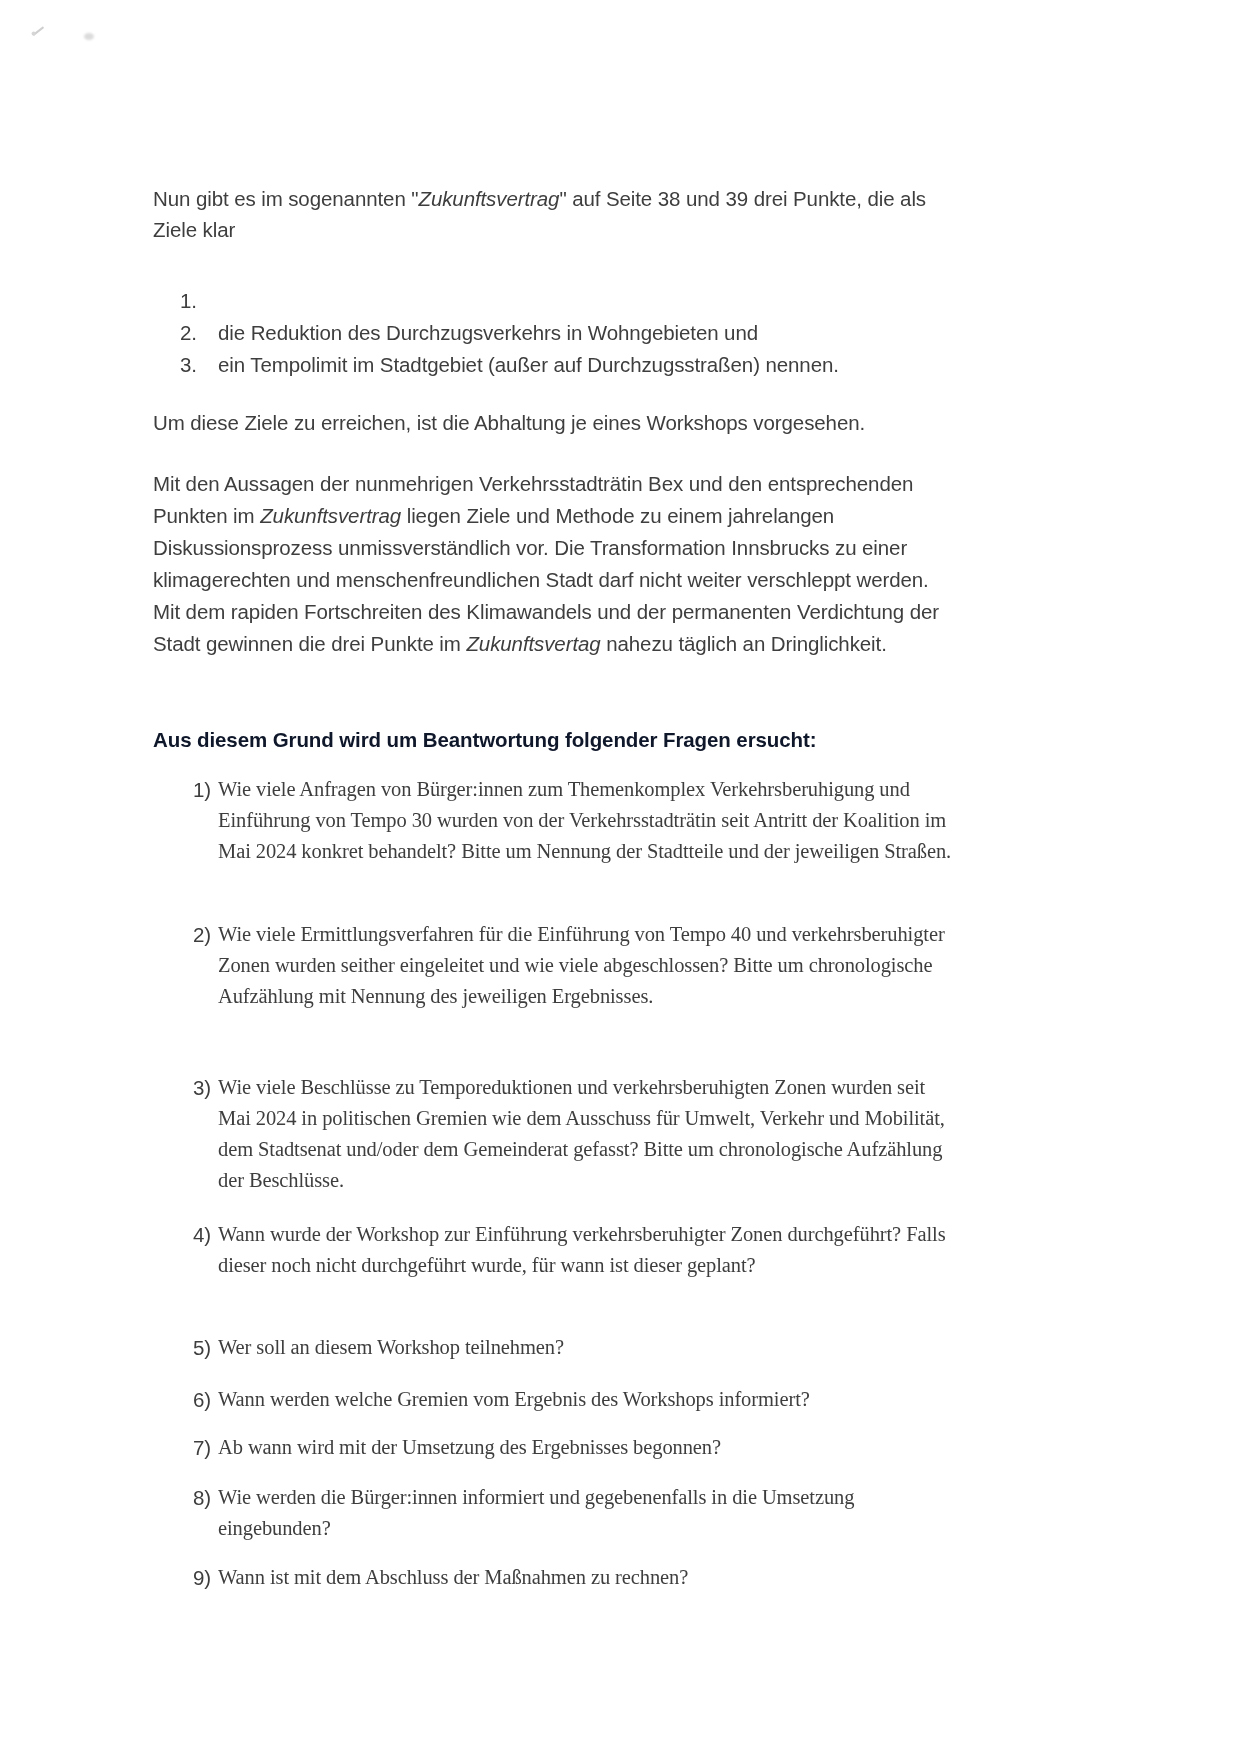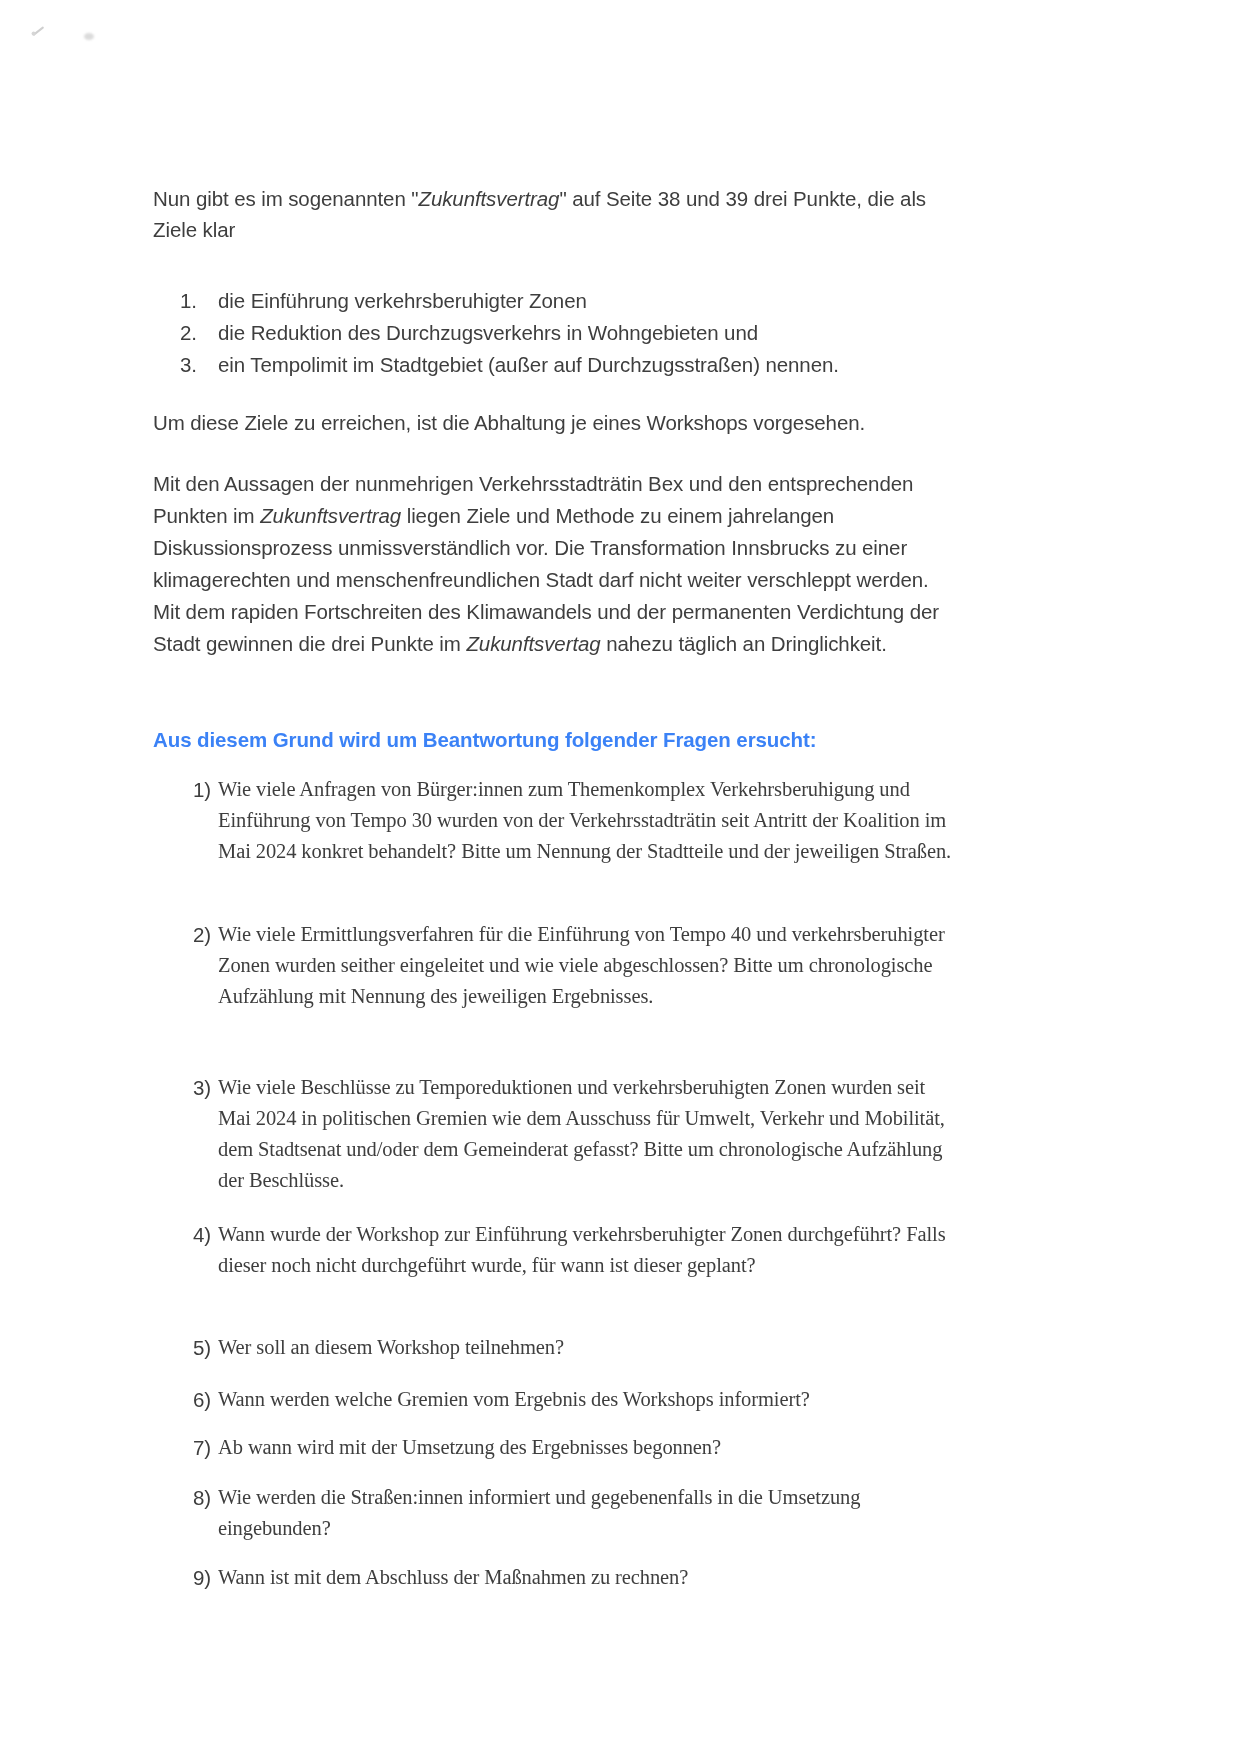--- a/index.html
+++ b/index.html
@@ -21,21 +21,21 @@
     position: absolute;
     left: 153px;
     width: 808px;
     font-size: 20.5px;
     line-height: 31px;
   }
   .para { }
   .argument-para { line-height: 32px; }
   .heading-bold {
     font-weight: bold;
-    color: #3b82f6;
+    color: #0f172a;
   }
   .num-list { }
   .num-row {
     display: flex;
     align-items: flex-start;
   }
   .goals .num-row { line-height: 32px; }
   .goals { padding-left: 27px; width: 781px; }
   .goal-num { flex: none; width: 38px; }
   .q-item {
@@ -93,21 +93,20 @@
   <span class="artifact-stroke"></span>
   <span class="artifact-smudge"></span>
 
   <div class="block para" style="top:183px;">
     <span>Nun gibt es im sogenannten "</span><i>Zukunftsvertrag</i><span>" auf Seite 38 und 39 drei Punkte, die als Ziele klar</span>
   </div>
 
   <div class="block num-list goals" style="top:285px;">
     <div class="num-row">
       <span class="goal-num">1.</span>
-      <span class="goal-text">die Einführung verkehrsberuhigter Zonen</span>
     </div>
     <div class="num-row">
       <span class="goal-num">2.</span>
       <span class="goal-text">die Reduktion des Durchzugsverkehrs in Wohngebieten und</span>
     </div>
     <div class="num-row">
       <span class="goal-num">3.</span>
       <span class="goal-text">ein Tempolimit im Stadtgebiet (außer auf Durchzugsstraßen) nennen.</span>
     </div>
   </div>
@@ -150,21 +149,21 @@
     <span class="q-text">Wann werden welche Gremien vom Ergebnis des Workshops informiert?</span>
   </div>
 
   <div class="q-item" style="top:1432px;">
     <span class="q-num">7)</span>
     <span class="q-text">Ab wann wird mit der Umsetzung des Ergebnisses begonnen?</span>
   </div>
 
   <div class="q-item" style="top:1482px;">
     <span class="q-num">8)</span>
-    <span class="q-text">Wie werden die Straßen:innen informiert und gegebenenfalls in die Umsetzung eingebunden?</span>
+    <span class="q-text">Wie werden die Bürger:innen informiert und gegebenenfalls in die Umsetzung eingebunden?</span>
   </div>
 
   <div class="q-item" style="top:1562px;">
     <span class="q-num">9)</span>
     <span class="q-text">Wann ist mit dem Abschluss der Maßnahmen zu rechnen?</span>
   </div>
 
 </div>
 
 </body></html>

